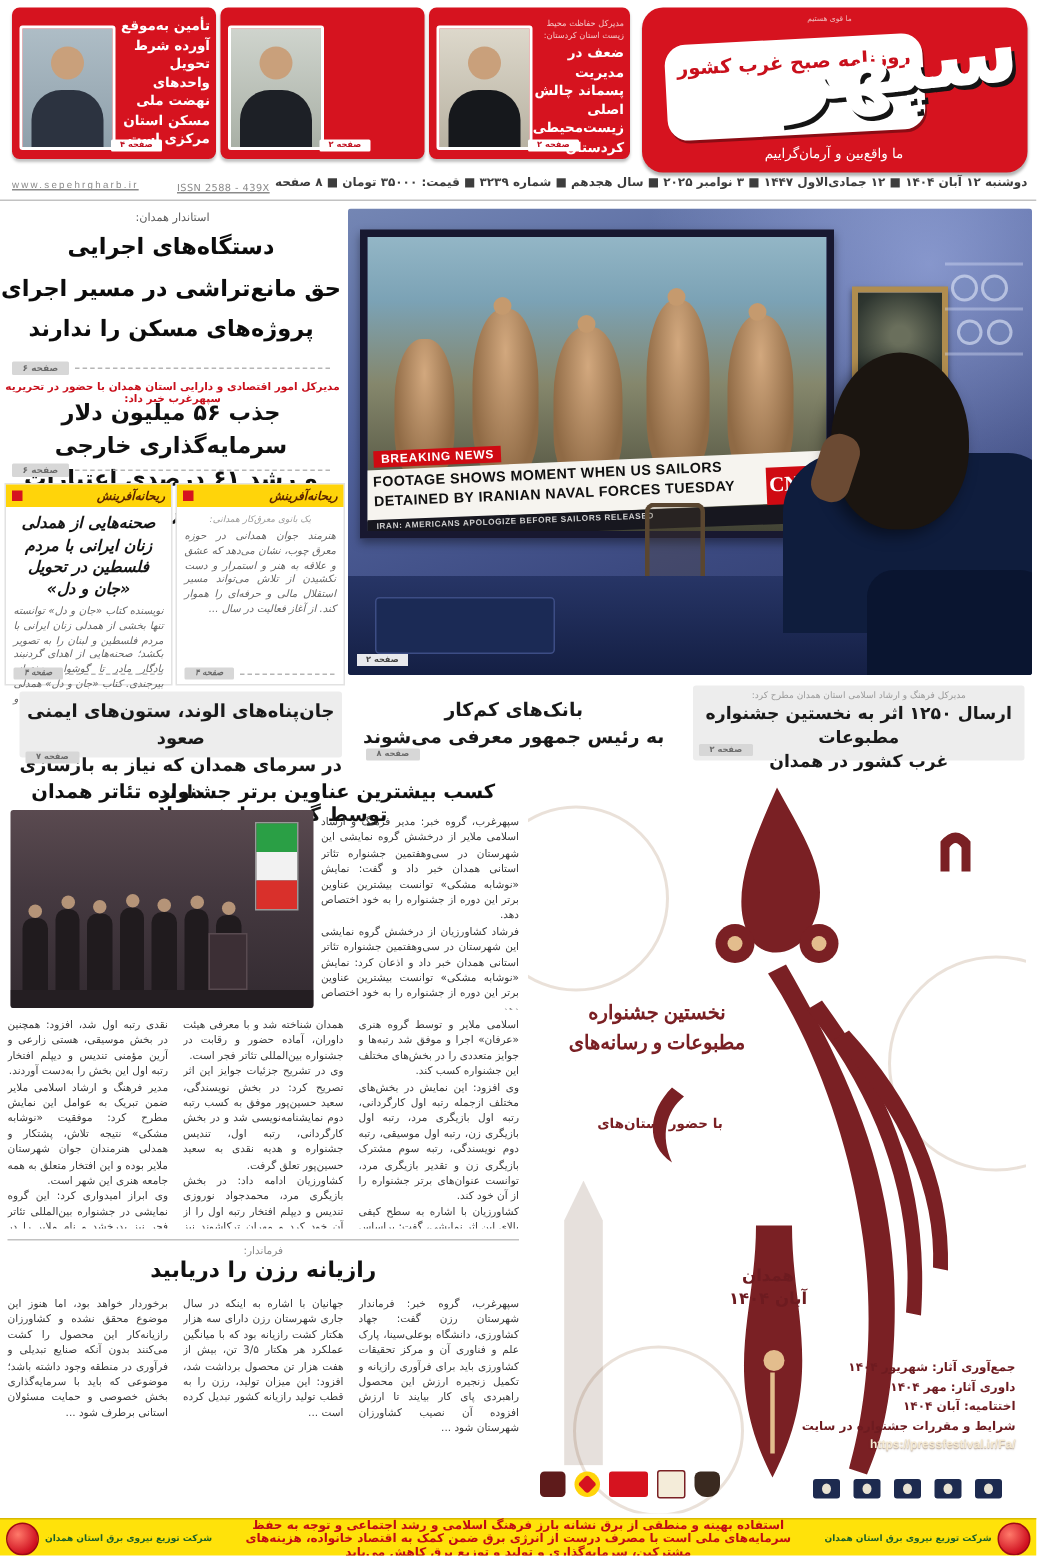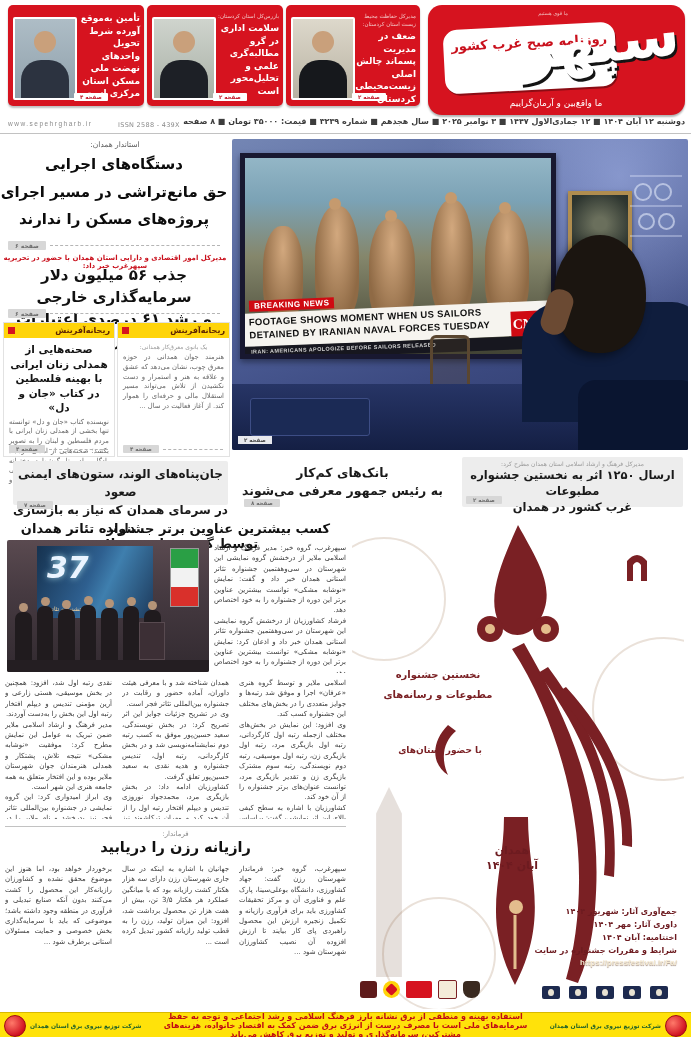--- a/index.html
+++ b/index.html
@@ -17,28 +17,28 @@
   .tp-body{position:absolute;left:50%;bottom:-6px;margin-left:-24px;width:48px;height:44px;border-radius:20px 20px 0 0;background:#23262e;}
   .ttext{position:absolute;right:4px;left:69px;top:7px;color:#fff;}
   .tkick{font-size:5.5px;color:#f3c6c6;line-height:8px;margin-bottom:2px;}
   .ttitle{font-size:9px;font-weight:bold;line-height:12.5px;}
   .chip-w{position:absolute;left:66px;bottom:5px;background:#fff;color:#c01020;font-size:5.5px;font-weight:bold;padding:1px 6px;border-radius:1px;}
   
   .masthead{left:428px;top:5px;width:257px;height:110px;background:#d6131f;border-radius:14px;box-shadow:0 2px 2px rgba(0,0,0,.3);}
   .whitebox{position:absolute;left:16px;top:21px;width:172px;height:64px;background:#fff;border-radius:14px;transform:rotate(-3deg);box-shadow:1px 2px 0 rgba(0,0,0,.35);}
   .calli{position:absolute;right:6px;top:6px;font-size:60px;font-weight:bold;color:#fff;transform:rotate(-6deg);text-shadow:2px 3px 0 #141414;line-height:60px;}
   
-  .metaL{font-size:6.5px;color:#8a8a8a;letter-spacing:1.5px;}
+  .metaL{font-size:6.5px;color:#8a8a8a;letter-spacing:1.5px;text-decoration:underline;}
   .dateline{font-size:8px;color:#3d3d3d;font-weight:bold;}
   
   .chip{background:#d7d7d7;color:#6b6b6b;font-size:6px;font-weight:bold;padding:1px 7px;border-radius:1px;white-space:nowrap;}
   .chiprow{display:flex;align-items:center;gap:4px;}
   .chiprow .ln{flex:1;border-top:1px dashed #b5b5b5;height:0;}
   
-  .rey{border:1px solid #e2e2e2;background:#fff;}
+  .rey{border:1px solid #e2e2e2;background:#fff;font-style:italic;}
   .reyhead{height:15px;background:#ffd40a;display:flex;align-items:center;flex-direction:row;padding:0 4px;}
   .reyhead .sq{width:7px;height:7px;background:#d6131f;}
   .reyhead .lbl{flex:1;text-align:right;font-size:8px;font-weight:bold;color:#5d2400;}
   .reykick{font-size:6px;color:#999;margin-top:3px;}
   .reytitle{font-size:10.5px;font-weight:bold;line-height:14.5px;color:#151515;margin-top:2px;}
   .reybody{font-size:6.8px;color:#666;line-height:9.8px;margin-top:3px;}
   
   .grybox{background:#ededed;border-radius:2px;}
   .brieft{font-size:12px;font-weight:bold;line-height:18px;color:#1a1a1a;}
   .col{font-size:7px;line-height:10.4px;color:#3a3a3a;overflow:hidden;}
@@ -81,21 +81,21 @@
   .podium{position:absolute;right:44px;bottom:12px;width:24px;height:36px;background:#3c2f35;border:1px solid #584a50;}
   
   .h-art{font-weight:bold;color:#111;}
   
   .poster{left:352px;top:517px;width:332px;height:492px;overflow:hidden;border-radius:2px;
     background:radial-gradient(circle at 20% 25%,rgba(255,235,200,.5),rgba(0,0,0,0) 45%),
                radial-gradient(circle at 80% 80%,rgba(120,70,30,.25),rgba(0,0,0,0) 50%),
                linear-gradient(150deg,#dba778 0%,#e9c röt 0),linear-gradient(150deg,#dba778 0%,#e9c99b 45%,#d79f6c 100%);}
   .swirl{position:absolute;border:2px solid rgba(140,90,45,.18);border-radius:50%;}
   .tower{position:absolute;left:14px;top:270px;width:46px;height:190px;background:rgba(100,65,35,.16);border-radius:10px 10px 4px 4px;clip-path:polygon(50% 0,78% 14%,78% 100%,22% 100%,22% 14%);}
-  .p-title{position:absolute;left:22px;top:148px;width:128px;text-align:center;color:#7a2024;font-weight:bold;font-size:10px;line-height:20px;direction:rtl;text-shadow:0 1px 0 rgba(255,255,255,.25);}
+  .p-title{position:absolute;left:22px;top:148px;width:128px;text-align:center;color:#7a2024;font-weight:bold;font-size:13px;line-height:20px;direction:rtl;text-shadow:0 1px 0 rgba(255,255,255,.25);font-family:Liberation Serif, serif;}
   .p-provh{position:absolute;left:38px;top:228px;width:100px;text-align:center;color:#7a2024;font-weight:bold;font-size:9px;direction:rtl;}
   .p-prov{position:absolute;left:38px;top:243px;width:100px;text-align:center;color:#7a2024;font-weight:bold;font-size:9px;line-height:13.5px;direction:rtl;}
   .p-place{position:absolute;left:120px;top:326px;width:80px;text-align:center;color:#6d1b20;font-weight:bold;font-size:11px;line-height:15px;direction:rtl;}
   .p-det{position:absolute;left:170px;top:388px;width:155px;text-align:right;color:#6d1b20;font-weight:bold;font-size:8px;line-height:13px;direction:rtl;}
   .p-url{position:absolute;left:170px;top:441px;width:155px;text-align:right;color:#f5ead2;font-weight:bold;font-size:8px;font-family:"Liberation Sans",sans-serif;direction:ltr;text-shadow:0 1px 1px rgba(80,40,10,.5);}
   .p-logos-l{position:absolute;left:8px;bottom:10px;display:flex;gap:6px;align-items:center;}
   .p-logos-r{position:absolute;left:190px;bottom:10px;display:flex;gap:9px;align-items:center;}
   .mini{width:17px;height:17px;}
   .flagchip{width:18px;height:13px;background:#1d2a4f;border-radius:2px;position:relative;}
   .flagchip::after{content:"";position:absolute;left:6px;top:3px;width:6px;height:7px;background:#e8e2d2;border-radius:50%;}
@@ -121,24 +121,20 @@
     <div class="ttitle">تأمین به‌موقع آورده شرط تحویل واحدهای نهضت ملی مسکن استان مرکزی است</div>
   </div>
   <div class="chip-w">صفحه ۴</div>
 </div>
 
 <div class="abs redbox" style="left:147px;top:5px;width:136px;height:101px;">
   <div class="tphoto" style="background:linear-gradient(180deg,#cfd4cd,#a9b0a6);">
     <div class="tp-head"></div>
     <div class="tp-body" style="background:#1d2026;"></div>
   </div>
-  <div class="ttext rtl">
-    <div class="tkick">بازرس‌کل استان کردستان:</div>
-    <div class="ttitle">سلامت اداری در گرو مطالبه‌گری علمی و تحلیل‌محور است</div>
-  </div>
   <div class="chip-w">صفحه ۲</div>
 </div>
 
 <div class="abs redbox" style="left:286px;top:5px;width:134px;height:101px;">
   <div class="tphoto" style="background:linear-gradient(180deg,#ddd8cb,#b8b2a2);">
     <div class="tp-head"></div>
     <div class="tp-body" style="background:#16181c;"></div>
   </div>
   <div class="ttext rtl">
     <div class="tkick">مدیرکل حفاظت محیط زیست استان کردستان:</div>
@@ -191,21 +187,21 @@
       <span class="ln"></span>
   </div>
 </div>
 
 <div class="abs rey" style="left:3px;top:322px;width:110px;height:133px;">
   <div class="reyhead">
     <span class="sq"></span>
     <span class="lbl rtl">ریحانه‌آفرینش</span>
   </div>
   <div style="padding:4px 5px 2px 5px;">
-    <div class="reytitle ctr rtl" style="margin-top:0;">صحنه‌هایی از همدلی زنان ایرانی با بهینه فلسطین در کتاب «جان و دل»</div>
+    <div class="reytitle ctr rtl" style="margin-top:0;">صحنه‌هایی از همدلی زنان ایرانی با مردم فلسطین در تحویل «جان و دل»</div>
     <div class="reybody just rtl">نویسنده کتاب «جان و دل» توانسته تنها بخشی از همدلی زنان ایرانی با مردم فلسطین و لبنان را به تصویر بکشد؛ صحنه‌هایی از اهدای گردنبند یادگار مادر تا گوشواره دخترانه بیرجندی. کتاب «جان و دل» همدلی زنان ایرانی با مردم فلسطین و لبنان را ...</div>
   </div>
   <div class="chiprow" style="position:absolute;left:5px;bottom:3px;width:99px;">
     <span class="chip" style="font-size:5.5px;">صفحه ۴</span>
       <span class="ln"></span>
   </div>
 </div>
 
 <div class="abs photo">
   <div class="tv">
@@ -258,24 +254,20 @@
 <div class="abs grybox" style="left:462px;top:457px;width:221px;height:50px;">
   <div class="ctr rtl" style="font-size:6px;color:#999;margin-top:3px;">مدیرکل فرهنگ و ارشاد اسلامی استان همدان مطرح کرد:</div>
   <div class="brieft ctr rtl pre" style="font-size:11.5px;line-height:16px;">ارسال ۱۲۵۰ اثر به نخستین جشنواره مطبوعات
 غرب کشور در همدان</div>
   <span class="chip" style="position:absolute;left:4px;bottom:3px;font-size:5.5px;">صفحه ۲</span>
 </div>
 
 <div class="abs ctr rtl h-art" style="left:5px;top:521px;width:341px;font-size:13px;">کسب بیشترین عناوین برتر جشنواره تئاتر همدان توسط گروه نمایشی ملایر</div>
 
 <div class="abs stage">
-  <div class="screen">
-    <div class="n37">37</div>
-    <div class="scap">جشنواره تئاتر</div>
-  </div>
   <div class="flag">
     <div style="background:#2a9f45;"></div>
     <div style="background:#f2f2f2;"></div>
     <div style="background:#d9302b;"></div>
   </div>
   <div class="person" style="left:8px;width:17px;height:50px;"></div>
   <div class="person" style="left:30px;width:16px;height:56px;"></div>
   <div class="person" style="left:51px;width:17px;height:53px;"></div>
   <div class="person" style="left:73px;width:16px;height:57px;"></div>
   <div class="person" style="left:94px;width:17px;height:54px;"></div>

